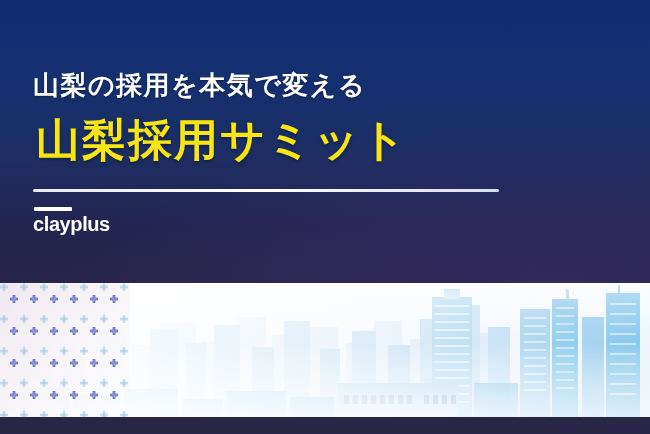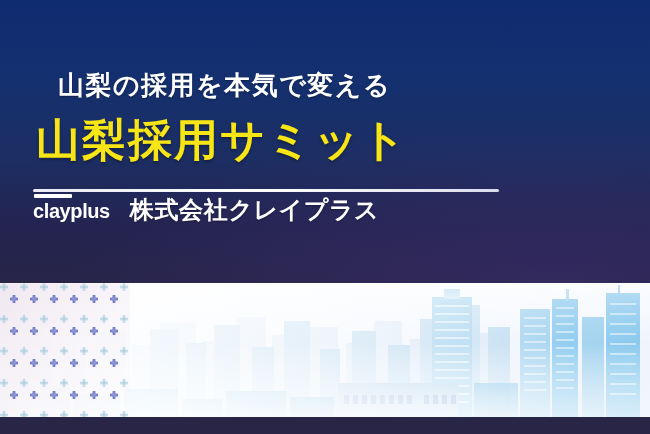--- a/index.html
+++ b/index.html
@@ -56,21 +56,20 @@
     position: absolute;
     left: 33px;
     top: 72px;
     font-size: 26px;
     line-height: 1;
     font-weight: 700;
     color: #ffffff;
     letter-spacing: 1.5px;
     white-space: nowrap;
     text-shadow: 0 1px 2px rgba(0,0,0,0.35);
-    margin-left: 25px;
   }
 
   
   #title {
     position: absolute;
     left: 36px;
     top: 118px;
     font-size: 44px;
     line-height: 1;
     font-weight: 700;
@@ -88,24 +87,24 @@
     width: 466px;
     height: 3px;
     background: linear-gradient(to right, #e9eaf4 0%, #ffffff 50%, #d9dcec 100%);
     border-radius: 2px;
   }
 
   
   #brand-row {
     position: absolute;
     left: 33px;
-    top: 194px;
+    top: 207px;
     display: flex;
-    align-items: flex-end;
-    gap: 20px;
+    align-items: center;
+    gap: 12px;
     white-space: nowrap;
   }
   #logo-mark {
     position: relative;
     display: inline-block;
     padding-top: 7px;
   }
   #logo-bar {
     position: absolute;
     left: 1px;
@@ -211,21 +210,20 @@
 
       <div id="title">山梨採用サミット</div>
 
       <div id="divider"></div>
 
       <div id="brand-row">
         <span id="logo-mark">
           <span id="logo-bar"></span>
           <span id="logo-word">clayplus</span>
         </span>
-        <span id="company-name">株式会社クレイプラス</span>
       </div>
 
     </div>
   </div>
 
   <div id="city-band">
 
     <svg id="city-svg" viewBox="0 0 650 134" preserveAspectRatio="none">
       <defs>
         <linearGradient id="bgSky" x1="0" y1="0" x2="0" y2="1">

